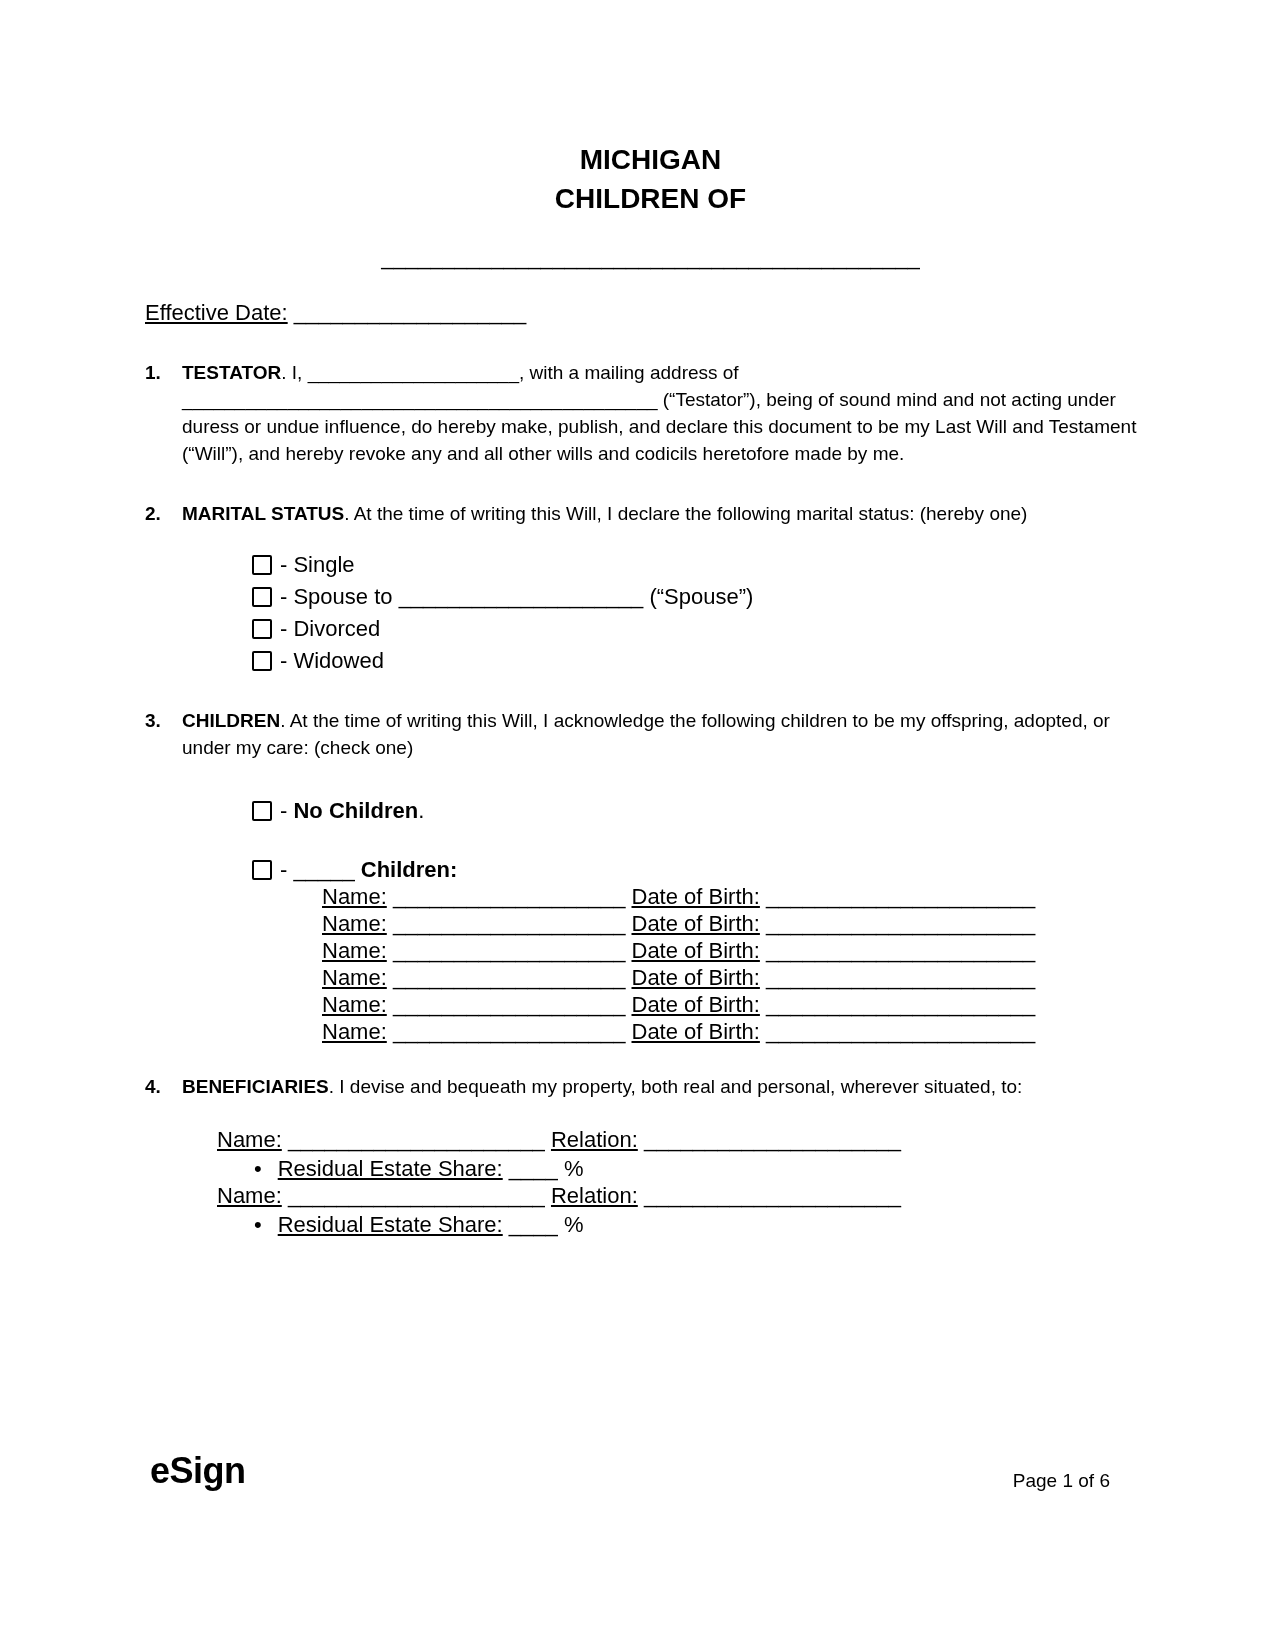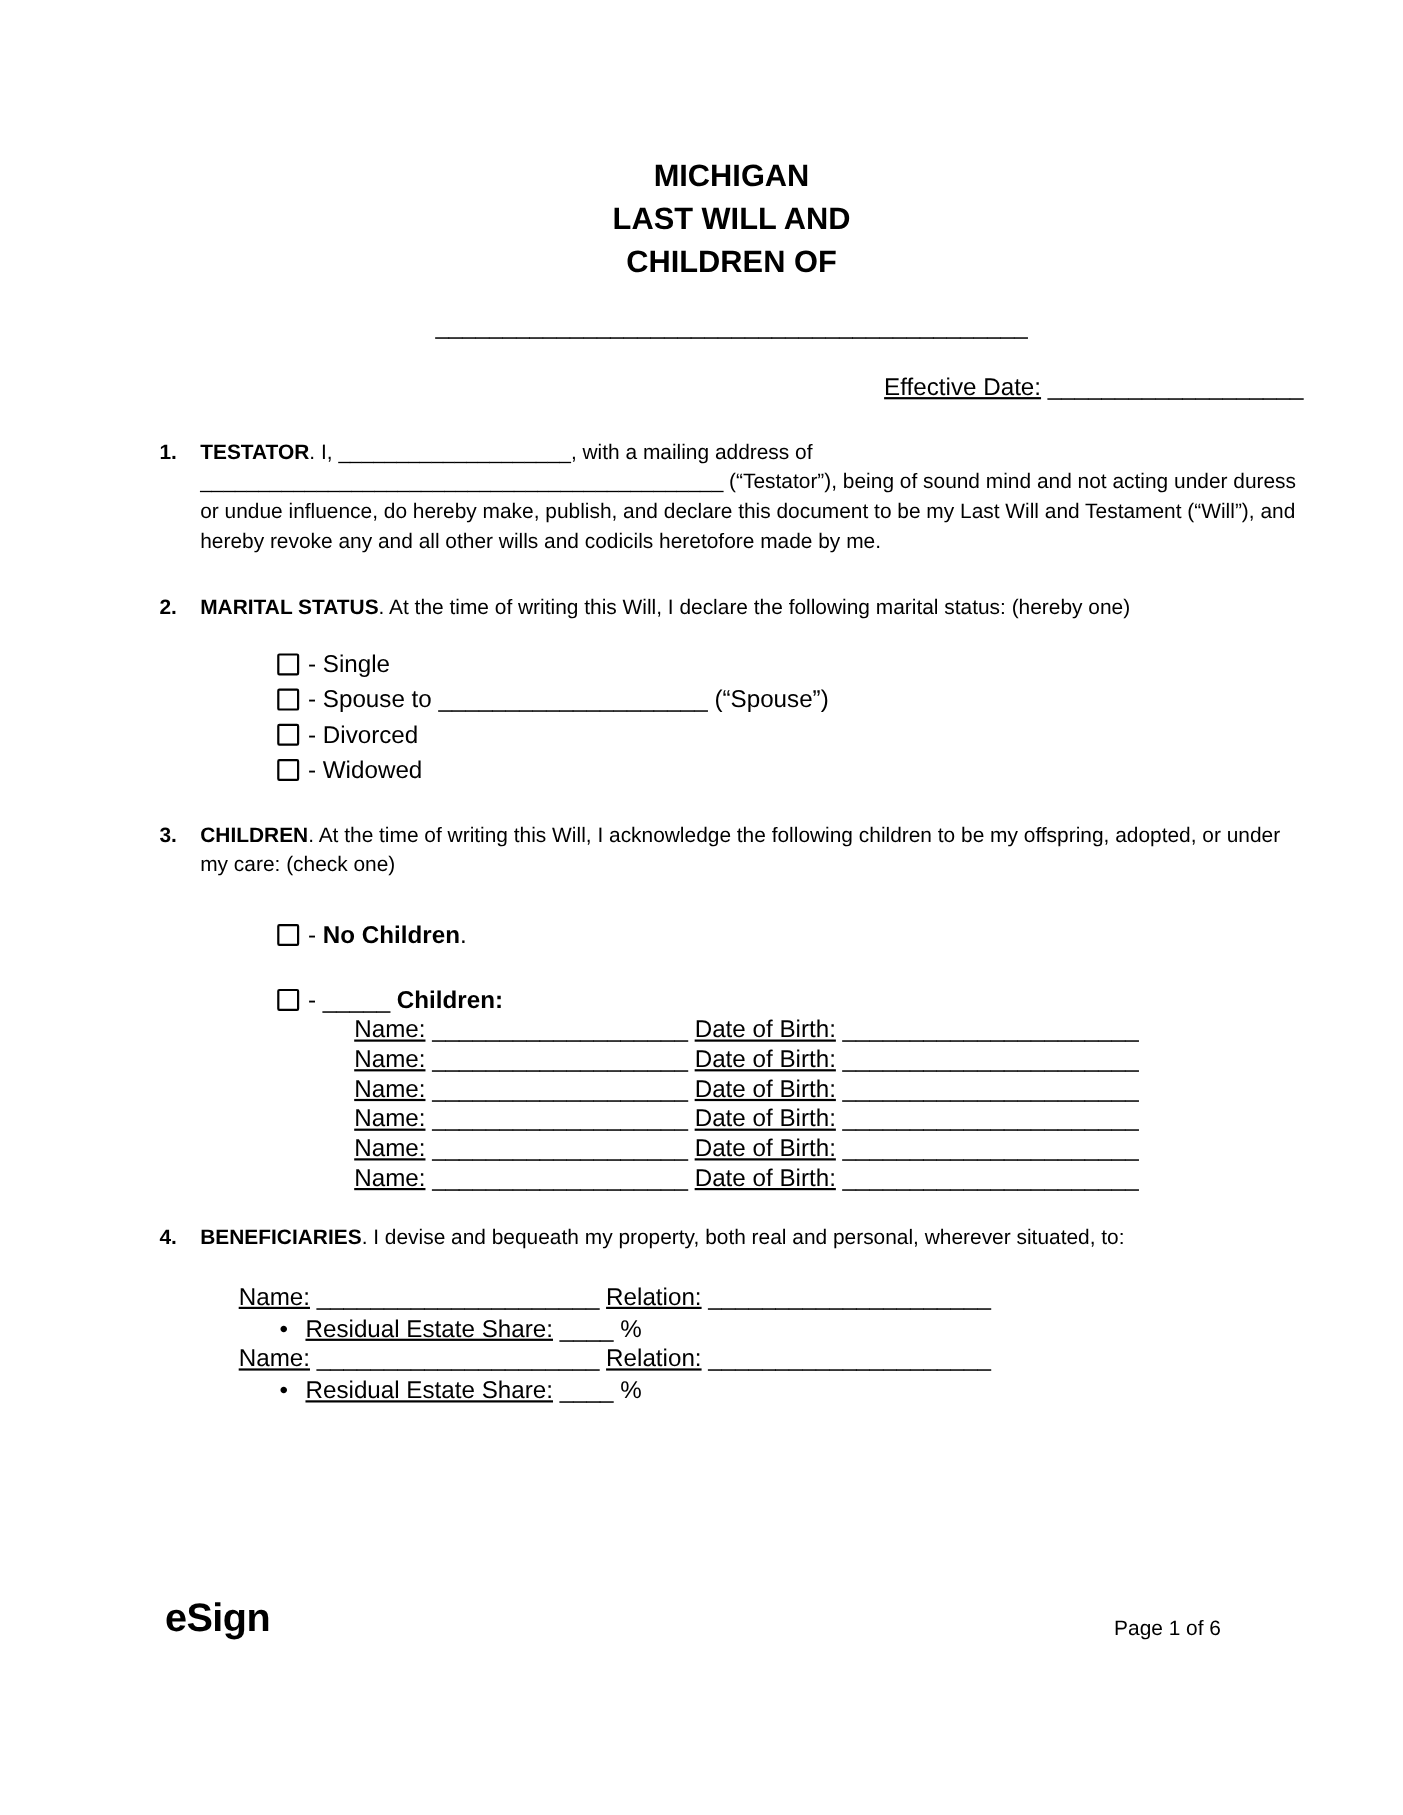--- a/index.html
+++ b/index.html
@@ -1,25 +1,25 @@
 <!DOCTYPE html>
 <html><head>
 <meta charset="utf-8">
 <style>
   * { margin:0; padding:0; box-sizing:border-box; }
   html,body { background:#ffffff; }
   body { font-family:"Liberation Sans", sans-serif; color:#000; }
   .page {
     width:1275px; height:1650px; position:relative; background:#fff;
-    padding:140px 90px 0 145px; overflow:hidden;
+    padding:140px 119px 0 145px; overflow:hidden;
   }
   .title { text-align:center; font-weight:bold; font-size:28px; line-height:39px; }
   .line { font-size:22px; line-height:27px; }
   .center-blank { text-align:center; margin-top:26px; }
-  .effective { margin-top:28px;text-align:right; }
+  .effective { margin-top:28px; }
   .ul { text-decoration:underline; }
   .b { font-weight:bold; }
   .section { display:flex; margin-top:33px; font-size:19px; line-height:27px; }
   .section .num { flex:0 0 37px; font-weight:bold; }
   .section .content { flex:1; }
   .check-group { margin-top:24px; margin-left:70px; }
   .check-row { margin-top:5px; }
   .checkbox {
     display:inline-block; width:20px; height:20px; border:2px solid #000;
     border-radius:2px; vertical-align:-3px; margin-right:8px; background:#fff;
@@ -37,21 +37,20 @@
   .brand { font-weight:bold; font-size:36px; letter-spacing:-0.5px; }
   .page-num { font-size:19px; }
 </style>
 </head>
 <body>
 
 <div class="page">
 
   <div class="title">
     <div>MICHIGAN</div>
-    <div>LAST WILL AND</div>
     <div>CHILDREN OF</div>
   </div>
 
   <div class="center-blank line">____________________________________________</div>
 
   <div class="line effective"><span class="ul">Effective Date:</span><span> ___________________</span></div>
 
   <div class="section">
     <div class="num">1.</div>
     <div class="content"><span class="b">TESTATOR</span><span>. I, </span><span>____________________</span><span>, with a mailing address of </span><span>_____________________________________________</span><span> (“Testator”), being of sound mind and not acting under duress or undue influence, do hereby make, publish, and declare this document to be my Last Will and Testament (“Will”), and hereby revoke any and all other wills and codicils heretofore made by me.</span></div>

